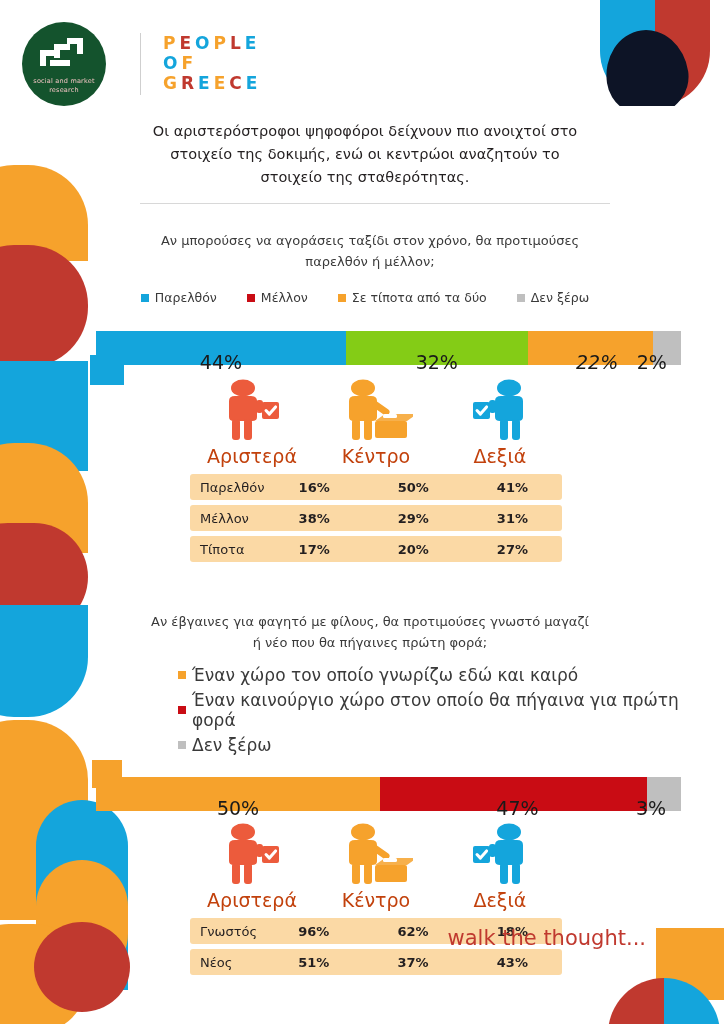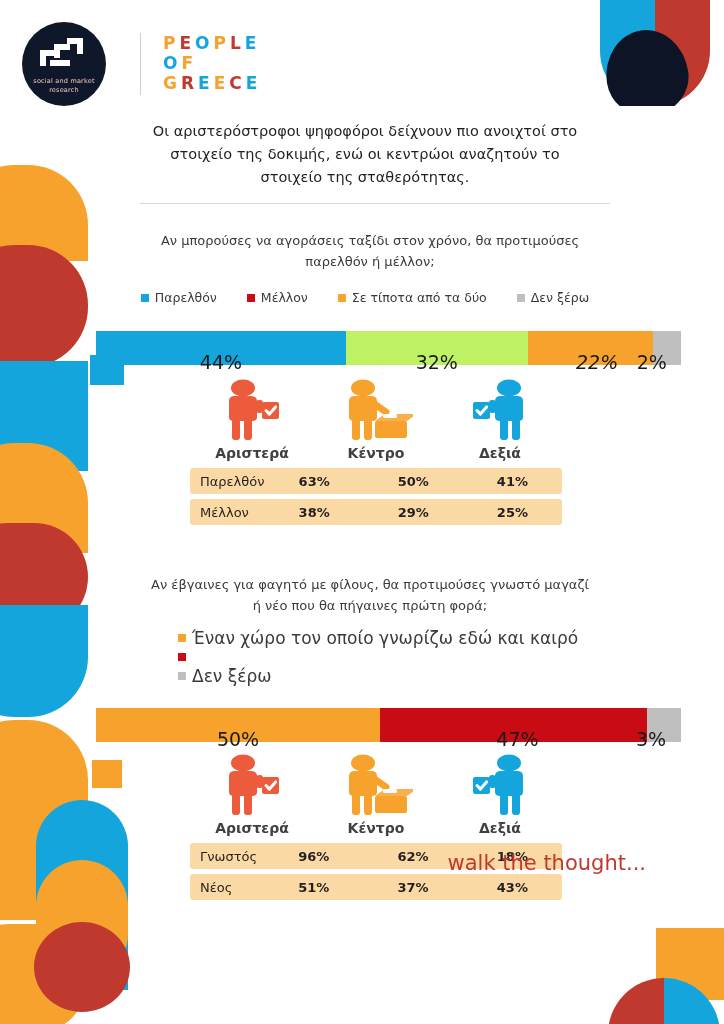--- a/index.html
+++ b/index.html
@@ -40,21 +40,21 @@
   #br-halfred { position:absolute; left:8px; top:50px; width:56px; height:100px; background:#c0392f; border-radius:56px 0 0 0; }
   #br-halfcyan { position:absolute; left:64px; top:50px; width:56px; height:100px; background:#14a5dc; border-radius:0 56px 0 0; }
 
   
   .content { position: relative; z-index: 5; }
 
   
   .header { display:flex; align-items:center; padding: 12px 0 0 18px; height: 116px; }
   .logo-circle {
     width: 84px; height: 84px; border-radius: 50%;
-    background: #0f172a; position: relative; flex: 0 0 auto; margin-left: 4px;
+    background: #14532d; position: relative; flex: 0 0 auto; margin-left: 4px;
   }
   .logo-mark { position:absolute; left:18px; top:16px; width:50px; height:34px; }
   .logo-mark i { position:absolute; background:#fff; display:block; }
   .logo-sub {
     position:absolute; left:0; right:0; bottom:11px;
     text-align:center; color:#f0c3c2; font-size:6.5px; line-height:9px;
     letter-spacing:.2px;
   }
   .logo-divider { width:1px; height:62px; background:#cfcfcf; margin: 0 22px 0 34px; }
   .brand { line-height: 1.05; }
@@ -94,21 +94,21 @@
     display:flex; align-items:center; justify-content:center;
     color:#1a1a1a; font-size: 19px; position:relative;
   }
   .bar-seg .lab { position:relative;margin-top:28px; }
 
   
   .block { margin-left: 190px; width: 372px; }
   .figures { display:flex; height: 66px; align-items:flex-end; }
   .fig-cell { width: 124px; display:flex; justify-content:center; align-items:flex-end; }
   .colheads { display:flex; margin-top: 2px; }
-  .colhead { width:124px; text-align:center; font-size:14px; color:#404040;font-weight:bold; }
+  .colhead { width:124px; text-align:center; font-size:19px; color:#c2410c; }
 
   table.grid { border-collapse: separate; border-spacing: 0 5px; width: 372px; margin-top: 2px; }
   table.grid td { background:#fbd9a5; height: 26px; font-size: 13px; color:#231f20; }
   table.grid td.rh { padding-left: 10px; width: 74px; border-radius: 0; text-align:left; }
   table.grid td.v  { width: 99px; text-align:center; font-weight: 700; }
   table.grid tr td:first-child { border-radius: 3px 0 0 3px; }
   table.grid tr td:last-child  { border-radius: 0 3px 3px 0; }
 
   
   .tagline {
@@ -212,21 +212,21 @@
     <div class="legend-item">
       <span class="legend-sq" style="background:#bfbfbf"></span>
       <span>Δεν ξέρω</span>
     </div>
   </div>
 
   <div class="bar-wrap">
     <div class="bar-seg" style="flex:44; background:#14a5dc;">
       <span class="lab">44%</span>
     </div>
-    <div class="bar-seg" style="flex:32; background:#bef264;">
+    <div class="bar-seg" style="flex:32; background:#84cc16;">
       <span class="lab">32%</span>
     </div>
     <div class="bar-seg" style="flex:22; background:#f6a22c;">
       <span class="lab" style="margin-right:-14px;font-style:italic;">22%</span>
     </div>
     <div class="bar-seg" style="flex:5; background:#bfbfbf;">
       <span class="lab" style="margin-left:-30px;">2%</span>
     </div>
   </div>
 
@@ -269,43 +269,50 @@
     </div>
     <div class="colheads">
       <div class="colhead">Αριστερά</div>
       <div class="colhead">Κέντρο</div>
       <div class="colhead">Δεξιά</div>
     </div>
     <table class="grid">
       <tbody>
           <tr>
         <td class="rh">Παρελθόν</td>
-        <td class="v">63%</td>
+        <td class="v">16%</td>
         <td class="v">50%</td>
         <td class="v">41%</td>
       </tr>
       <tr>
         <td class="rh">Μέλλον</td>
         <td class="v">38%</td>
         <td class="v">29%</td>
-        <td class="v">25%</td>
+        <td class="v">31%</td>
+      </tr>
+      <tr>
+        <td class="rh">Τίποτα</td>
+        <td class="v">17%</td>
+        <td class="v">20%</td>
+        <td class="v">27%</td>
       </tr>
     </tbody>
       </table>
   </div>
 
   <div class="question" style="margin-top:44px;">Αν έβγαινες για φαγητό με φίλους, θα προτιμούσες γνωστό μαγαζί ή νέο που θα πήγαινες πρώτη φορά;</div>
 
   <div class="legend-stack">
     <div class="legend-item">
       <span class="legend-sq" style="background:#f6a22c"></span>
       <span>Έναν χώρο τον οποίο γνωρίζω εδώ και καιρό</span>
     </div>
     <div class="legend-item">
       <span class="legend-sq" style="background:#c90c14"></span>
+      <span>Έναν καινούργιο χώρο στον οποίο θα πήγαινα για πρώτη φορά</span>
     </div>
     <div class="legend-item">
       <span class="legend-sq" style="background:#bfbfbf"></span>
       <span>Δεν ξέρω</span>
     </div>
   </div>
 
   <div class="bar-wrap" style="margin-top:22px;">
     <div class="bar-seg" style="flex:50; background:#f6a22c;">
       <span class="lab">50%</span>

